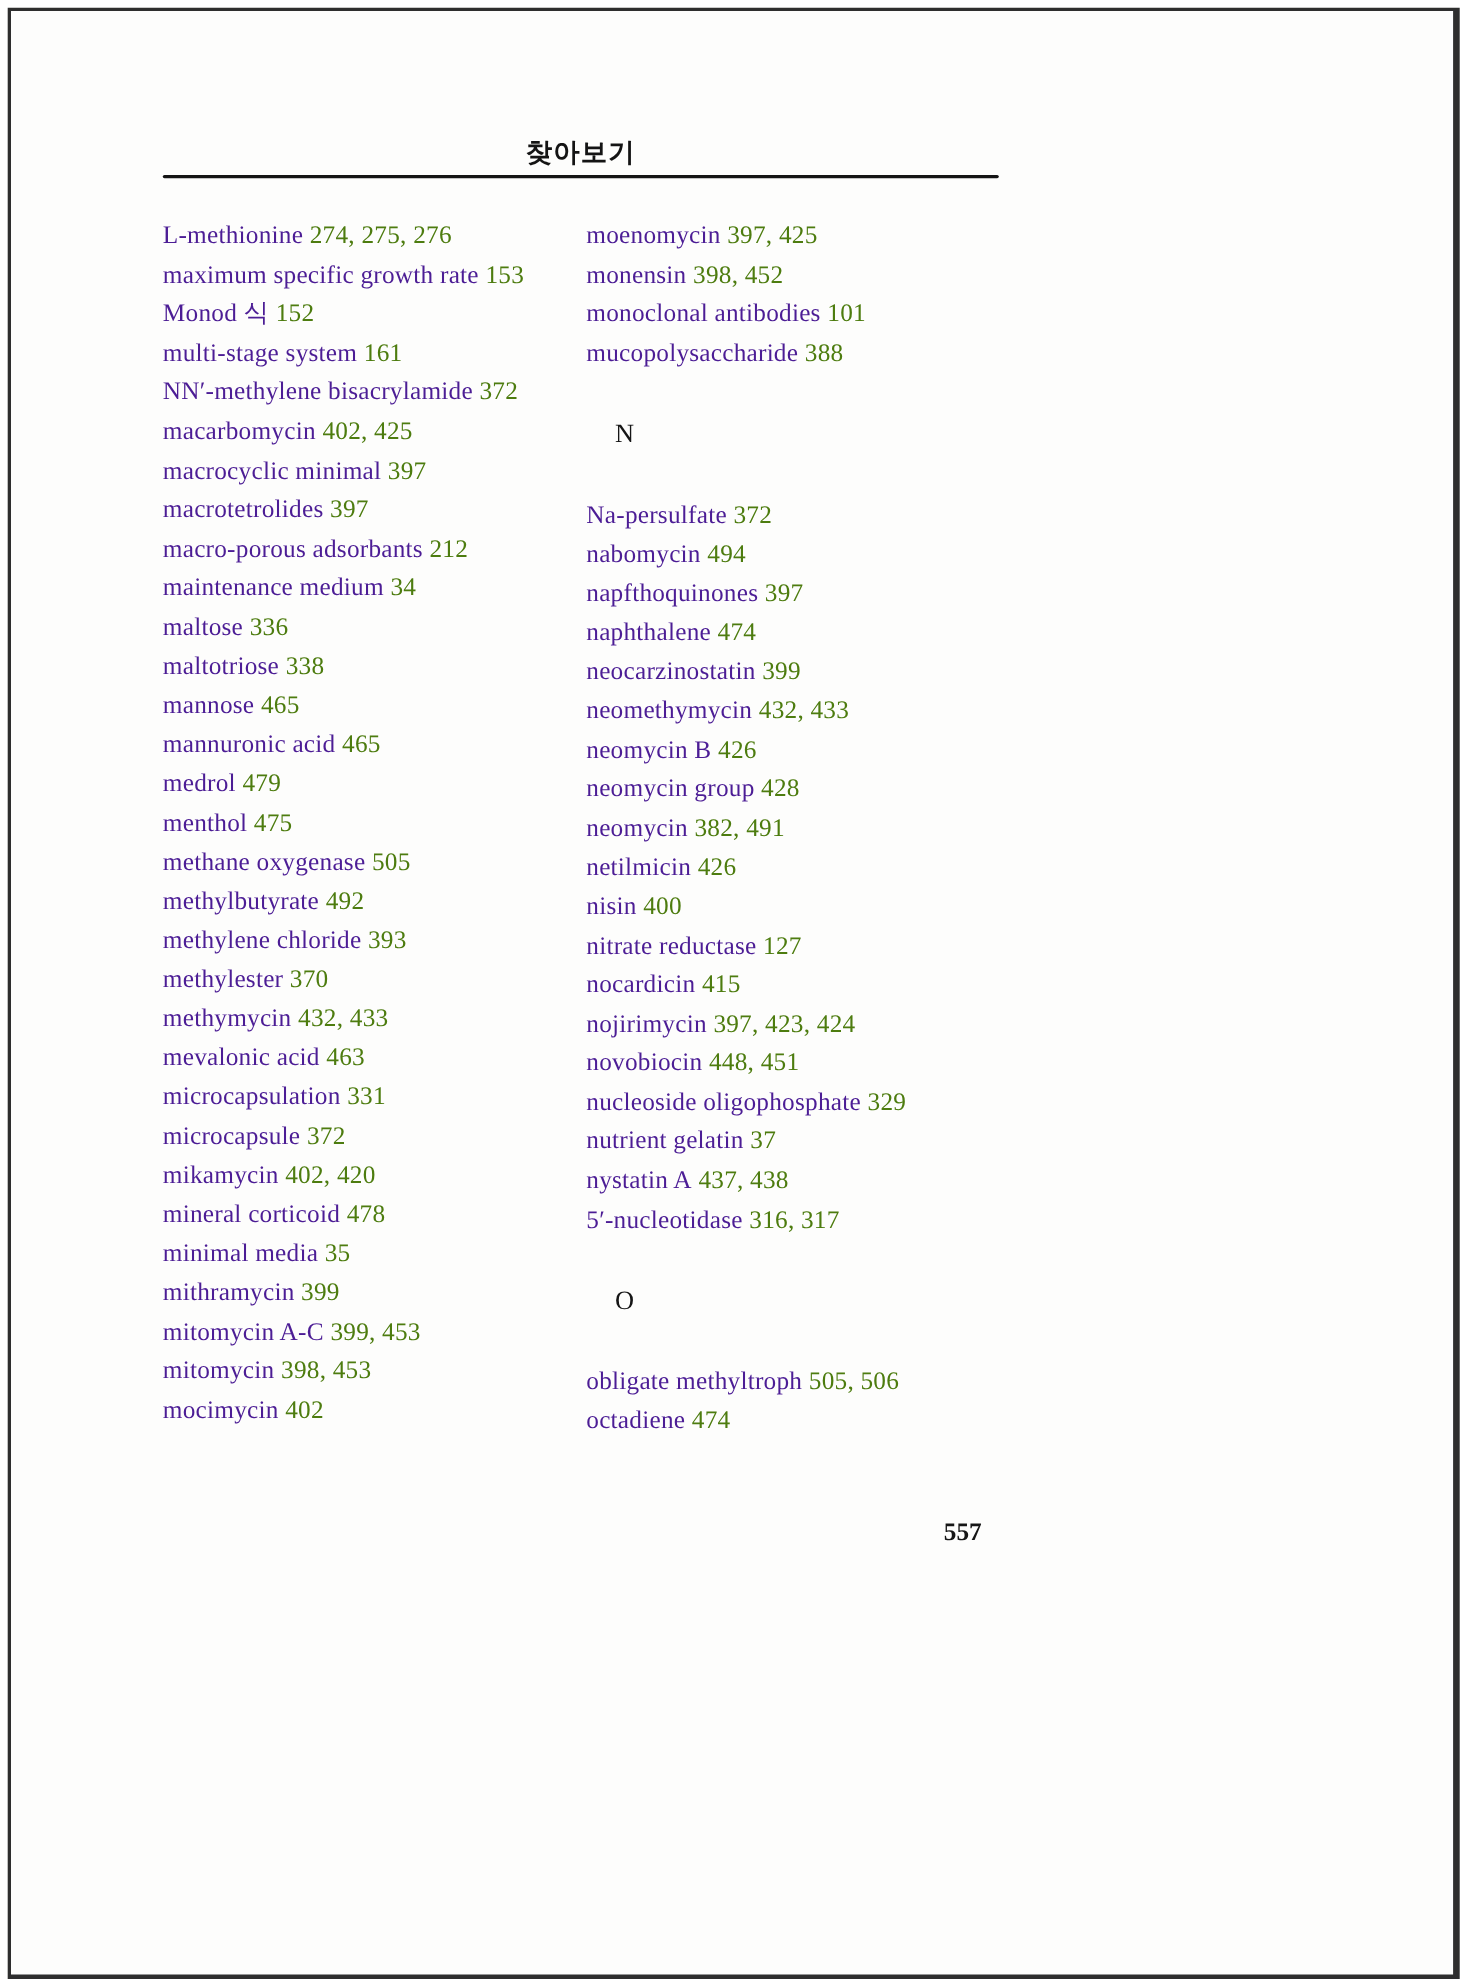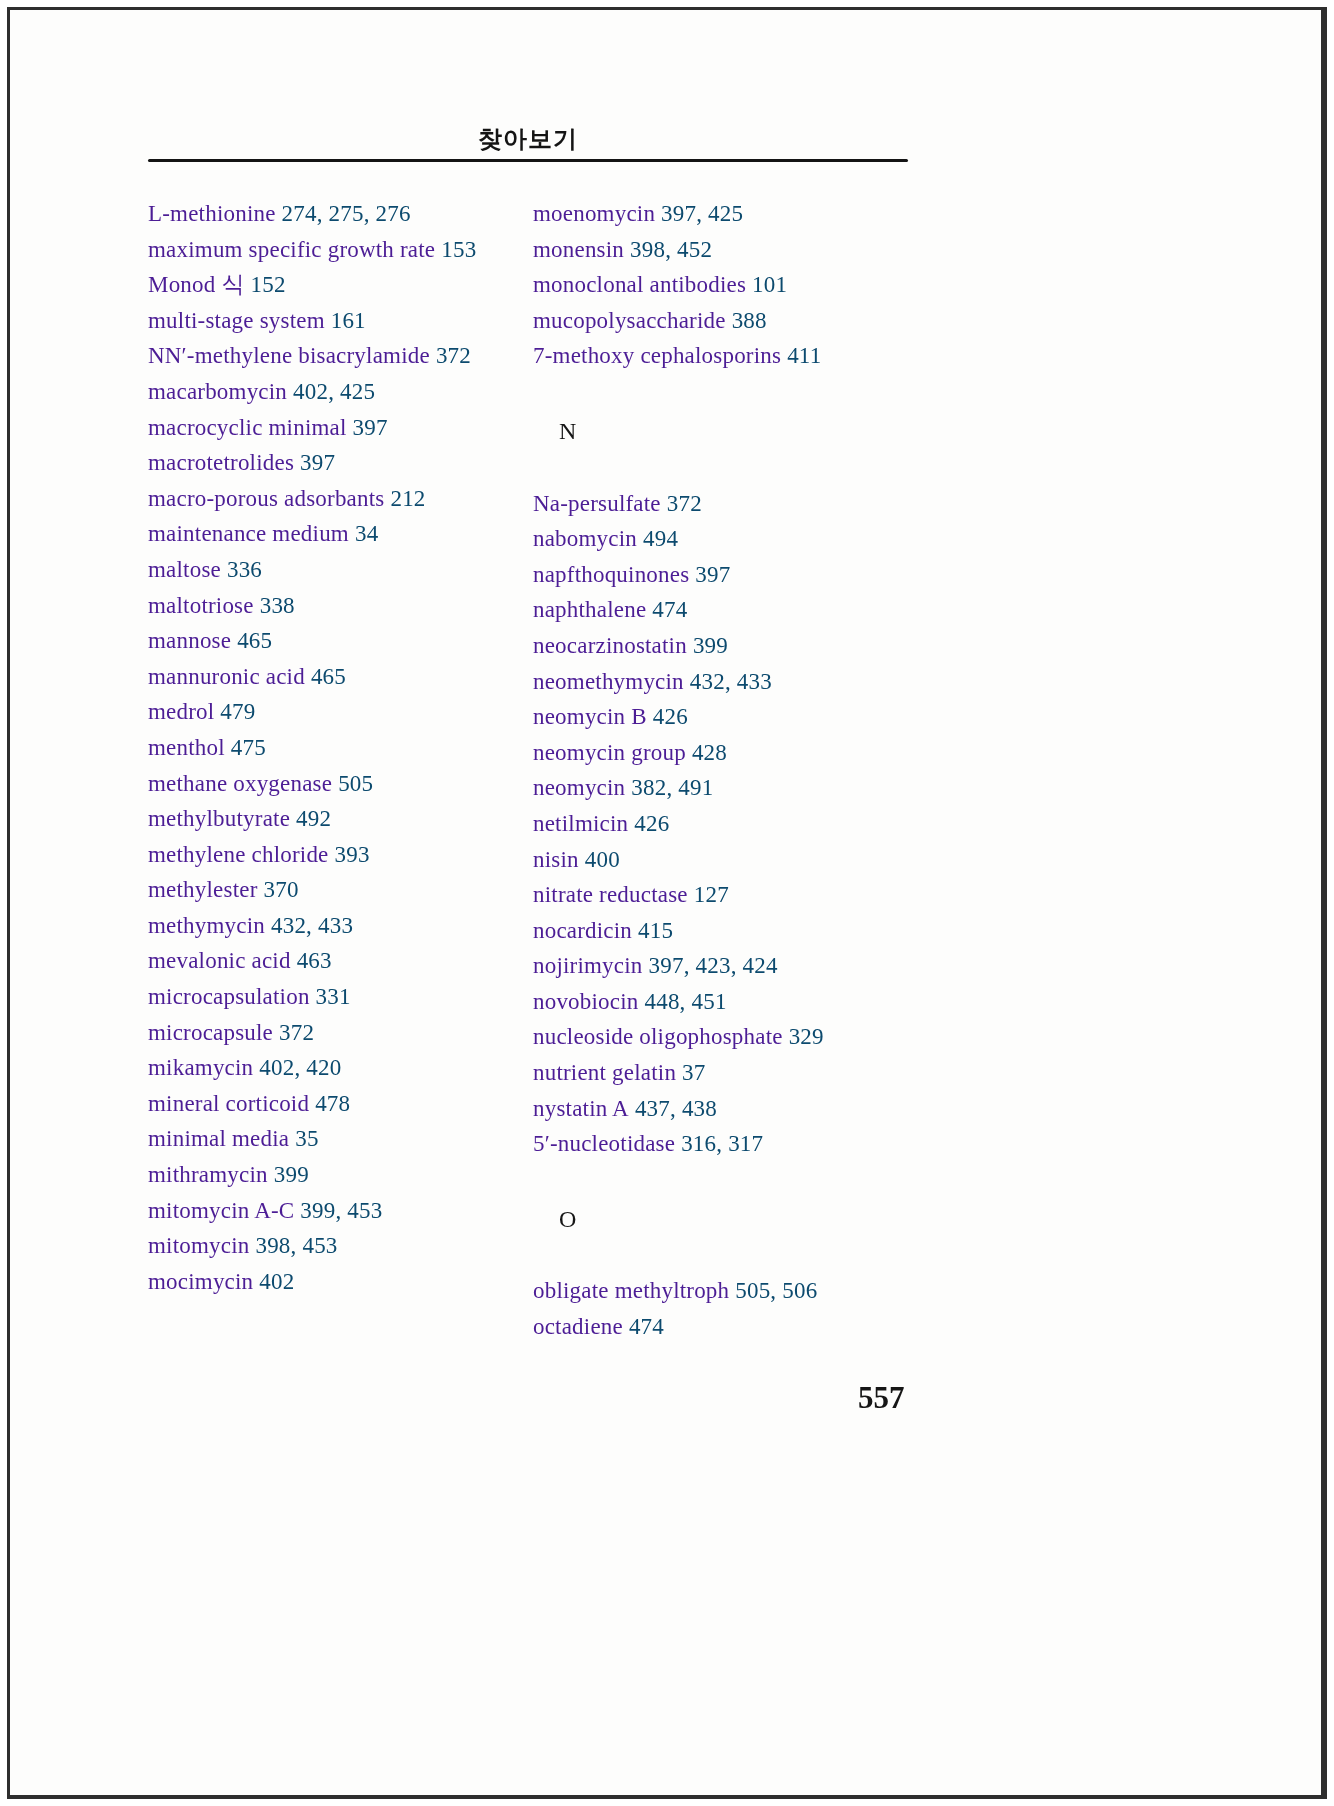--- a/index.html
+++ b/index.html
@@ -60,34 +60,34 @@
     letter-spacing: 0.2px;
   }
   .index-col.left  { left: 148px; width: 395px; }
   .index-col.right { left: 533px; width: 430px; }
   .entry-row {
     height: 35.6px;
     line-height: 35.6px;
     white-space: nowrap;
   }
   .entry-row .term  { color: #4c1d95; }
-  .entry-row .pages { color: #0c4a6e; margin-left: 6px; }
+  .entry-row .pages { color: #4d7c0f; margin-left: 6px; }
   .section-row {
     height: 35.6px;
     line-height: 35.6px;
     margin: 40px 0 36px 26px;
     font-size: 24px;
     font-weight: 500;
     color: #161616;
   }
   .page-number {
     position: absolute;
     left: 858px;
     top: 1380px;
-    font-size: 31px;
+    font-size: 23px;
     font-weight: 600;
     color: #161616;
   }
 </style>
 </head>
 <body>
 
 <div class="scan-frame"></div>
 
 <div class="page-header">
@@ -127,21 +127,20 @@
       <div class="entry-row"><span class="term">mithramycin</span><span class="pages">399</span></div>
       <div class="entry-row"><span class="term">mitomycin A-C</span><span class="pages">399, 453</span></div>
       <div class="entry-row"><span class="term">mitomycin</span><span class="pages">398, 453</span></div>
       <div class="entry-row"><span class="term">mocimycin</span><span class="pages">402</span></div>
     </div>
   <div class="index-col right">
       <div class="entry-row"><span class="term">moenomycin</span><span class="pages">397, 425</span></div>
       <div class="entry-row"><span class="term">monensin</span><span class="pages">398, 452</span></div>
       <div class="entry-row"><span class="term">monoclonal antibodies</span><span class="pages">101</span></div>
       <div class="entry-row"><span class="term">mucopolysaccharide</span><span class="pages">388</span></div>
-      <div class="entry-row"><span class="term">7-methoxy cephalosporins</span><span class="pages">411</span></div>
       <div class="section-row">N</div>
       <div class="entry-row"><span class="term">Na-persulfate</span><span class="pages">372</span></div>
       <div class="entry-row"><span class="term">nabomycin</span><span class="pages">494</span></div>
       <div class="entry-row"><span class="term">napfthoquinones</span><span class="pages">397</span></div>
       <div class="entry-row"><span class="term">naphthalene</span><span class="pages">474</span></div>
       <div class="entry-row"><span class="term">neocarzinostatin</span><span class="pages">399</span></div>
       <div class="entry-row"><span class="term">neomethymycin</span><span class="pages">432, 433</span></div>
       <div class="entry-row"><span class="term">neomycin B</span><span class="pages">426</span></div>
       <div class="entry-row"><span class="term">neomycin group</span><span class="pages">428</span></div>
       <div class="entry-row"><span class="term">neomycin</span><span class="pages">382, 491</span></div>

